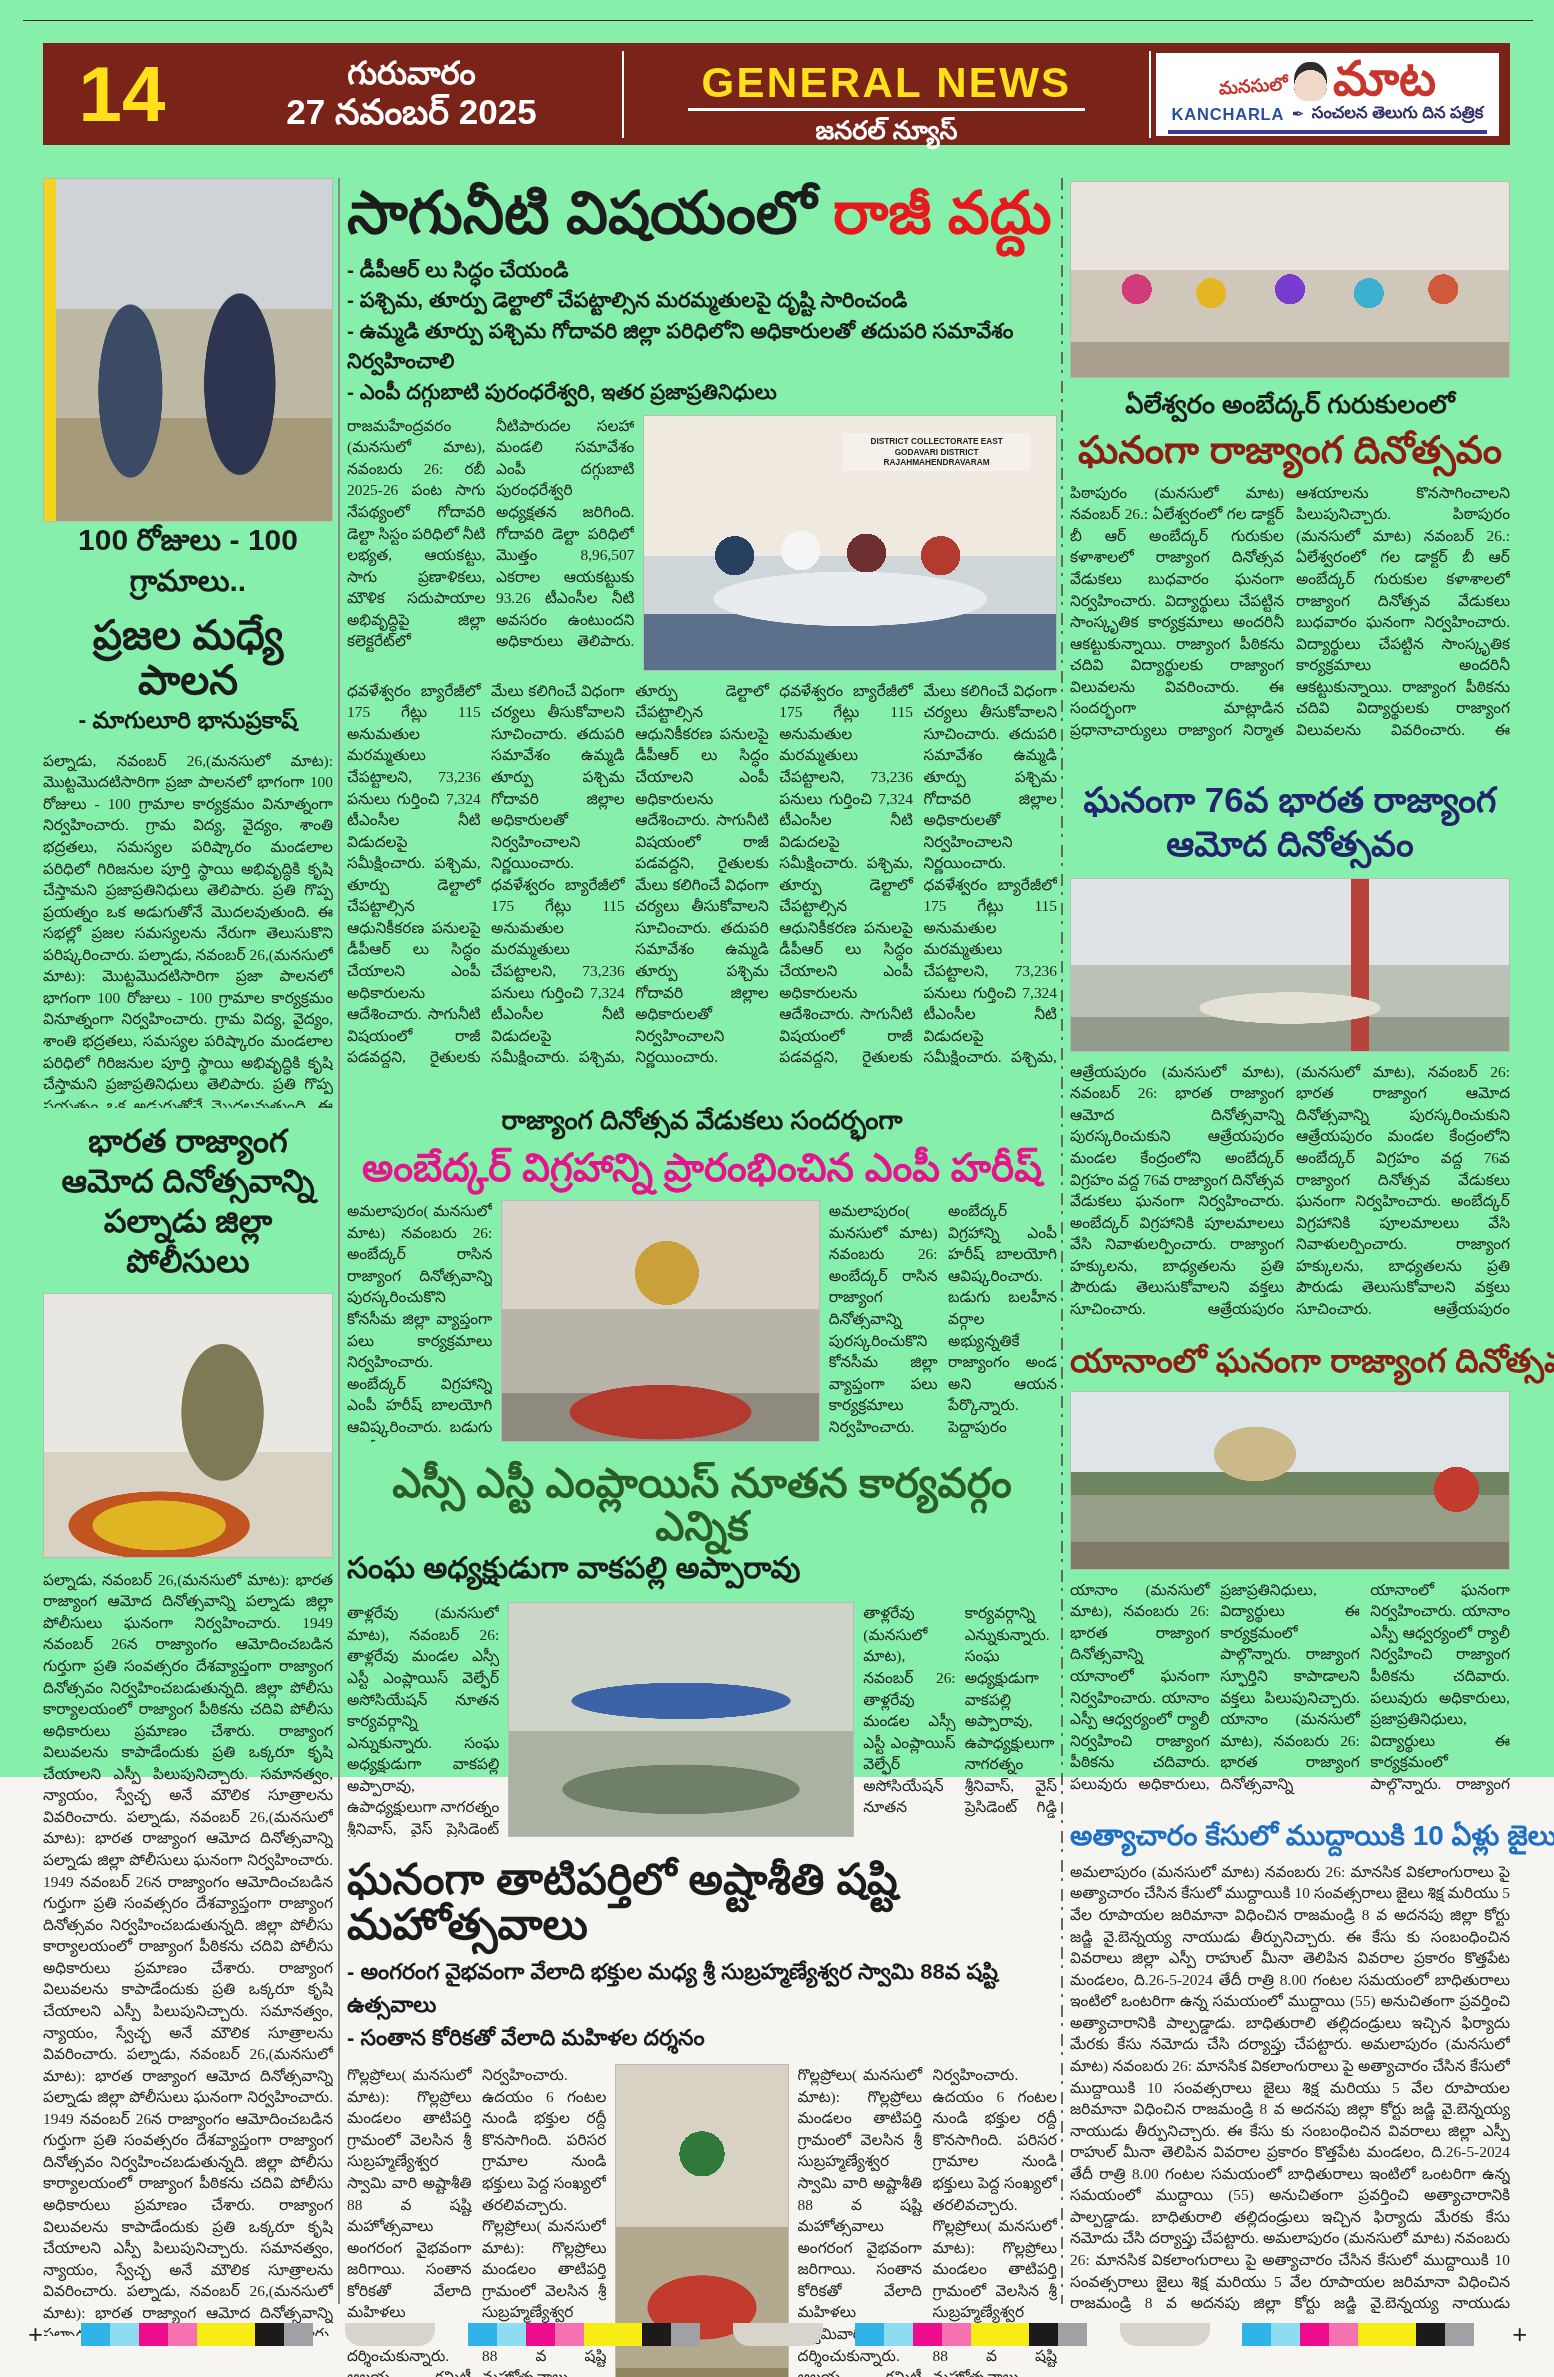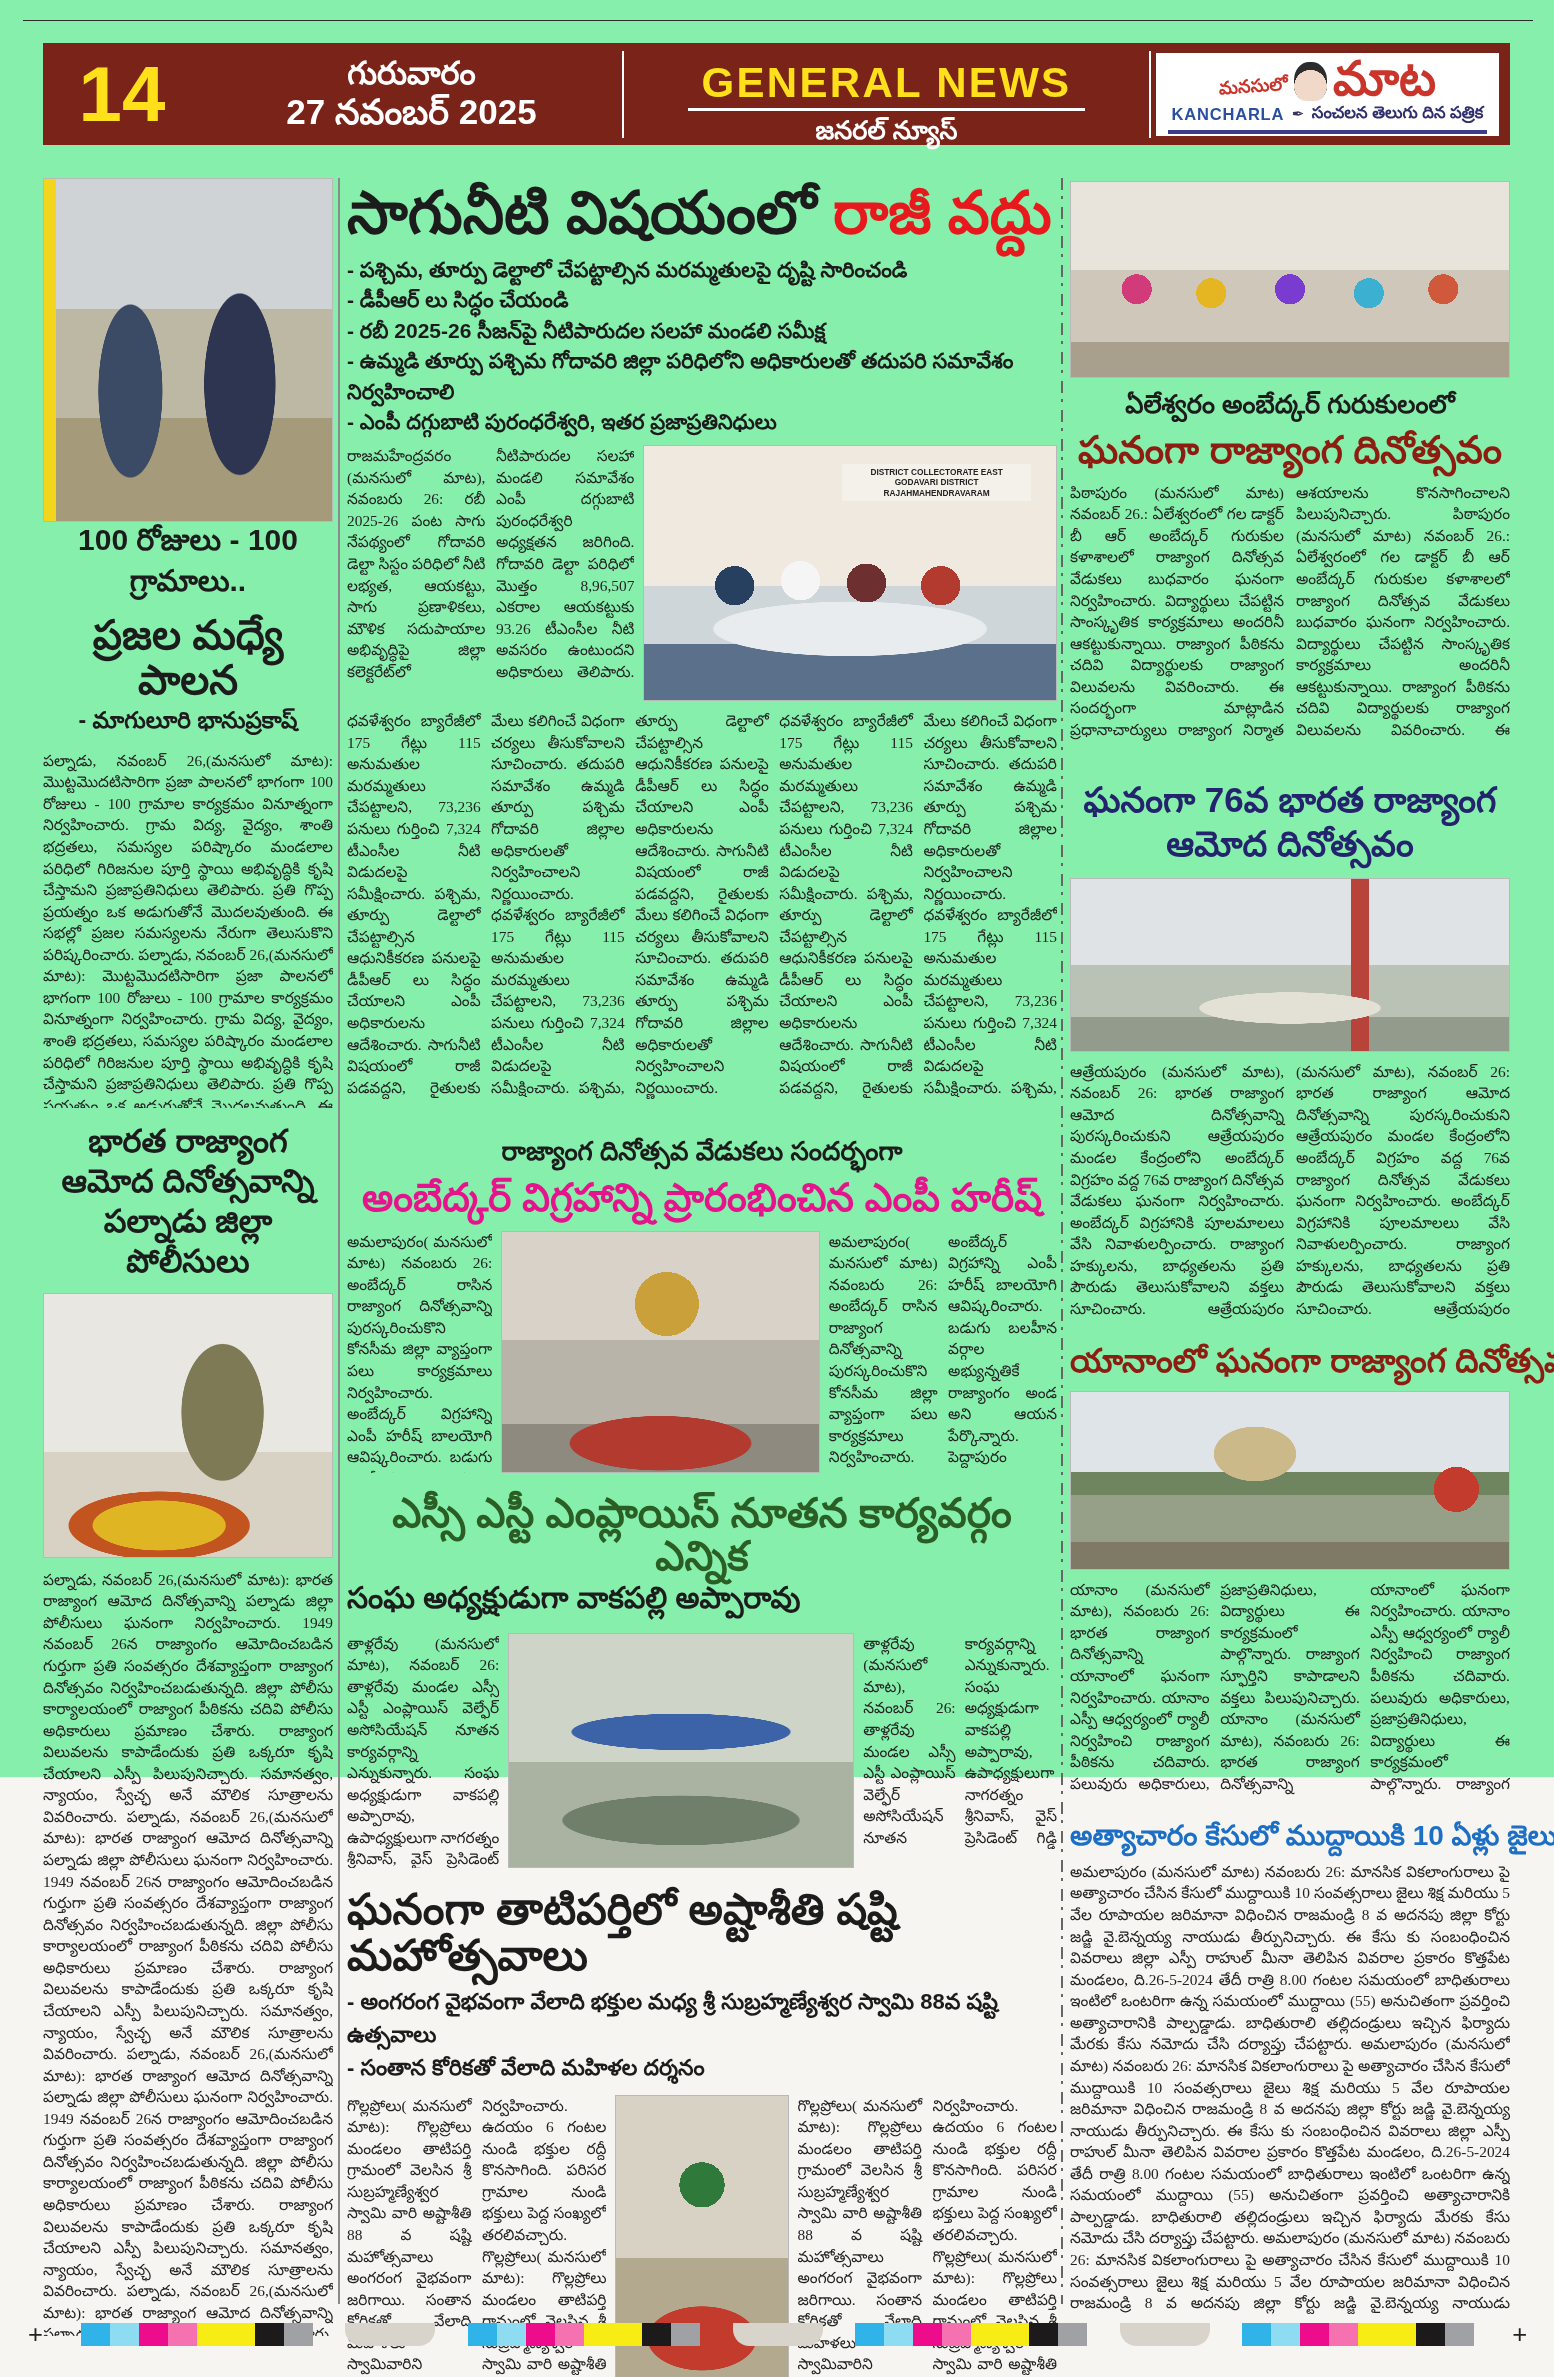--- a/index.html
+++ b/index.html
@@ -187,23 +187,22 @@
     <div class="photo lphoto2"></div>
     <div class="body-txt lbody2">పల్నాడు, నవంబర్ 26,(మనసులో మాట): భారత రాజ్యాంగ ఆమోద దినోత్సవాన్ని పల్నాడు జిల్లా పోలీసులు ఘనంగా నిర్వహించారు. 1949 నవంబర్ 26న రాజ్యాంగం ఆమోదించబడిన గుర్తుగా ప్రతి సంవత్సరం దేశవ్యాప్తంగా రాజ్యాంగ దినోత్సవం నిర్వహించబడుతున్నది. జిల్లా పోలీసు కార్యాలయంలో రాజ్యాంగ పీఠికను చదివి పోలీసు అధికారులు ప్రమాణం చేశారు. రాజ్యాంగ విలువలను కాపాడేందుకు ప్రతి ఒక్కరూ కృషి చేయాలని ఎస్పీ పిలుపునిచ్చారు. సమానత్వం, న్యాయం, స్వేచ్ఛ అనే మౌలిక సూత్రాలను వివరించారు. పల్నాడు, నవంబర్ 26,(మనసులో మాట): భారత రాజ్యాంగ ఆమోద దినోత్సవాన్ని పల్నాడు జిల్లా పోలీసులు ఘనంగా నిర్వహించారు. 1949 నవంబర్ 26న రాజ్యాంగం ఆమోదించబడిన గుర్తుగా ప్రతి సంవత్సరం దేశవ్యాప్తంగా రాజ్యాంగ దినోత్సవం నిర్వహించబడుతున్నది. జిల్లా పోలీసు కార్యాలయంలో రాజ్యాంగ పీఠికను చదివి పోలీసు అధికారులు ప్రమాణం చేశారు. రాజ్యాంగ విలువలను కాపాడేందుకు ప్రతి ఒక్కరూ కృషి చేయాలని ఎస్పీ పిలుపునిచ్చారు. సమానత్వం, న్యాయం, స్వేచ్ఛ అనే మౌలిక సూత్రాలను వివరించారు. పల్నాడు, నవంబర్ 26,(మనసులో మాట): భారత రాజ్యాంగ ఆమోద దినోత్సవాన్ని పల్నాడు జిల్లా పోలీసులు ఘనంగా నిర్వహించారు. 1949 నవంబర్ 26న రాజ్యాంగం ఆమోదించబడిన గుర్తుగా ప్రతి సంవత్సరం దేశవ్యాప్తంగా రాజ్యాంగ దినోత్సవం నిర్వహించబడుతున్నది. జిల్లా పోలీసు కార్యాలయంలో రాజ్యాంగ పీఠికను చదివి పోలీసు అధికారులు ప్రమాణం చేశారు. రాజ్యాంగ విలువలను కాపాడేందుకు ప్రతి ఒక్కరూ కృషి చేయాలని ఎస్పీ పిలుపునిచ్చారు. సమానత్వం, న్యాయం, స్వేచ్ఛ అనే మౌలిక సూత్రాలను వివరించారు. పల్నాడు, నవంబర్ 26,(మనసులో మాట): భారత రాజ్యాంగ ఆమోద దినోత్సవాన్ని పల్నాడు జిల్లా పోలీసులు ఘనంగా నిర్వహించారు. 1949 నవంబర్ 26న రాజ్యాంగం ఆమోదించబడిన గుర్తుగా ప్రతి సంవత్సరం దేశవ్యాప్తంగా రాజ్యాంగ దినోత్సవం నిర్వహించబడుతున్నది. జిల్లా పోలీసు కార్యాలయంలో రాజ్యాంగ పీఠికను చదివి పోలీసు అధికారులు ప్రమాణం చేశారు. రాజ్యాంగ విలువలను కాపాడేందుకు ప్రతి ఒక్కరూ కృషి చేయాలని ఎస్పీ పిలుపునిచ్చారు. సమానత్వం, న్యాయం, స్వేచ్ఛ అనే మౌలిక సూత్రాలను వివరించారు. పల్నాడు, నవంబర్ 26,(మనసులో మాట): భారత రాజ్యాంగ ఆమోద దినోత్సవాన్ని పల్నాడు జిల్లా పోలీసులు ఘనంగా నిర్వహించారు. 1949 నవంబర్ 26న రాజ్యాంగం ఆమోదించబడిన గుర్తుగా ప్రతి సంవత్సరం దేశవ్యాప్తంగా రాజ్యాంగ దినోత్సవం నిర్వహించబడుతున్నది. జిల్లా పోలీసు కార్యాలయంలో రాజ్యాంగ పీఠికను చదివి పోలీసు అధికారులు ప్రమాణం చేశారు. రాజ్యాంగ విలువలను కాపాడేందుకు ప్రతి ఒక్కరూ కృషి చేయాలని ఎస్పీ పిలుపునిచ్చారు. సమానత్వం, న్యాయం, స్వేచ్ఛ అనే మౌలిక సూత్రాలను వివరించారు.</div>
   </div>
 
   <div class="col-center">
     <div class="main-head">
       <span>సాగునీటి విషయంలో</span>
       <span class="red">రాజీ వద్దు</span>
     </div>
     <div class="bullets">
+      <div class="bullet">- డీపీఆర్ లు సిద్ధం చేయండి</div>
       <div class="bullet">- పశ్చిమ, తూర్పు డెల్టాలో చేపట్టాల్సిన మరమ్మతులపై దృష్టి సారించండి</div>
-      <div class="bullet">- డీపీఆర్ లు సిద్ధం చేయండి</div>
-      <div class="bullet">- రబీ 2025-26 సీజన్‌పై నీటిపారుదల సలహా మండలి సమీక్ష</div>
       <div class="bullet">- ఉమ్మడి తూర్పు పశ్చిమ గోదావరి జిల్లా పరిధిలోని అధికారులతో తదుపరి సమావేశం నిర్వహించాలి</div>
       <div class="bullet">- ఎంపీ దగ్గుబాటి పురంధరేశ్వరి, ఇతర ప్రజాప్రతినిధులు</div>
     </div>
     <div class="crow">
       <div class="body-txt txt2" style="height:256px;">రాజమహేంద్రవరం (మనసులో మాట), నవంబరు 26: రబీ 2025-26 పంట సాగు నేపథ్యంలో గోదావరి డెల్టా సిస్టం పరిధిలో నీటి లభ్యత, ఆయకట్టు, సాగు ప్రణాళికలు, మౌళిక సదుపాయాల అభివృద్ధిపై జిల్లా కలెక్టరేట్‌లో నీటిపారుదల సలహా మండలి సమావేశం ఎంపీ దగ్గుబాటి పురంధరేశ్వరి అధ్యక్షతన జరిగింది. గోదావరి డెల్టా పరిధిలో మొత్తం 8,96,507 ఎకరాల ఆయకట్టుకు 93.26 టీఎంసీల నీటి అవసరం ఉంటుందని అధికారులు తెలిపారు. రాజమహేంద్రవరం (మనసులో మాట), నవంబరు 26: రబీ 2025-26 పంట సాగు నేపథ్యంలో గోదావరి డెల్టా సిస్టం పరిధిలో నీటి లభ్యత, ఆయకట్టు, సాగు ప్రణాళికలు, మౌళిక సదుపాయాల అభివృద్ధిపై జిల్లా కలెక్టరేట్‌లో నీటిపారుదల సలహా మండలి సమావేశం ఎంపీ దగ్గుబాటి పురంధరేశ్వరి అధ్యక్షతన జరిగింది. గోదావరి డెల్టా పరిధిలో మొత్తం 8,96,507 ఎకరాల ఆయకట్టుకు 93.26 టీఎంసీల నీటి అవసరం ఉంటుందని అధికారులు తెలిపారు.</div>
       <div class="photo cphoto1">
         <div class="banner">DISTRICT COLLECTORATE EAST GODAVARI DISTRICT RAJAHMAHENDRAVARAM</div>
       </div>
     </div>
     <div class="body-txt cbody5">ధవళేశ్వరం బ్యారేజీలో 175 గేట్లు 115 అనుమతుల మరమ్మతులు చేపట్టాలని, 73,236 పనులు గుర్తించి 7,324 టీఎంసీల నీటి విడుదలపై సమీక్షించారు. పశ్చిమ, తూర్పు డెల్టాలో చేపట్టాల్సిన ఆధునికీకరణ పనులపై డీపీఆర్ లు సిద్ధం చేయాలని ఎంపీ అధికారులను ఆదేశించారు. సాగునీటి విషయంలో రాజీ పడవద్దని, రైతులకు మేలు కలిగించే విధంగా చర్యలు తీసుకోవాలని సూచించారు. తదుపరి సమావేశం ఉమ్మడి తూర్పు పశ్చిమ గోదావరి జిల్లాల అధికారులతో నిర్వహించాలని నిర్ణయించారు. ధవళేశ్వరం బ్యారేజీలో 175 గేట్లు 115 అనుమతుల మరమ్మతులు చేపట్టాలని, 73,236 పనులు గుర్తించి 7,324 టీఎంసీల నీటి విడుదలపై సమీక్షించారు. పశ్చిమ, తూర్పు డెల్టాలో చేపట్టాల్సిన ఆధునికీకరణ పనులపై డీపీఆర్ లు సిద్ధం చేయాలని ఎంపీ అధికారులను ఆదేశించారు. సాగునీటి విషయంలో రాజీ పడవద్దని, రైతులకు మేలు కలిగించే విధంగా చర్యలు తీసుకోవాలని సూచించారు. తదుపరి సమావేశం ఉమ్మడి తూర్పు పశ్చిమ గోదావరి జిల్లాల అధికారులతో నిర్వహించాలని నిర్ణయించారు. ధవళేశ్వరం బ్యారేజీలో 175 గేట్లు 115 అనుమతుల మరమ్మతులు చేపట్టాలని, 73,236 పనులు గుర్తించి 7,324 టీఎంసీల నీటి విడుదలపై సమీక్షించారు. పశ్చిమ, తూర్పు డెల్టాలో చేపట్టాల్సిన ఆధునికీకరణ పనులపై డీపీఆర్ లు సిద్ధం చేయాలని ఎంపీ అధికారులను ఆదేశించారు. సాగునీటి విషయంలో రాజీ పడవద్దని, రైతులకు మేలు కలిగించే విధంగా చర్యలు తీసుకోవాలని సూచించారు. తదుపరి సమావేశం ఉమ్మడి తూర్పు పశ్చిమ గోదావరి జిల్లాల అధికారులతో నిర్వహించాలని నిర్ణయించారు. ధవళేశ్వరం బ్యారేజీలో 175 గేట్లు 115 అనుమతుల మరమ్మతులు చేపట్టాలని, 73,236 పనులు గుర్తించి 7,324 టీఎంసీల నీటి విడుదలపై సమీక్షించారు. పశ్చిమ, తూర్పు డెల్టాలో చేపట్టాల్సిన ఆధునికీకరణ పనులపై డీపీఆర్ లు సిద్ధం చేయాలని ఎంపీ అధికారులను ఆదేశించారు. సాగునీటి విషయంలో రాజీ పడవద్దని, రైతులకు మేలు కలిగించే విధంగా చర్యలు తీసుకోవాలని సూచించారు. తదుపరి సమావేశం ఉమ్మడి తూర్పు పశ్చిమ గోదావరి జిల్లాల అధికారులతో నిర్వహించాలని నిర్ణయించారు. ధవళేశ్వరం బ్యారేజీలో 175 గేట్లు 115 అనుమతుల మరమ్మతులు చేపట్టాలని, 73,236 పనులు గుర్తించి 7,324 టీఎంసీల నీటి విడుదలపై సమీక్షించారు. పశ్చిమ, తూర్పు డెల్టాలో చేపట్టాల్సిన ఆధునికీకరణ పనులపై డీపీఆర్ లు సిద్ధం చేయాలని ఎంపీ అధికారులను ఆదేశించారు. సాగునీటి విషయంలో రాజీ పడవద్దని, రైతులకు మేలు కలిగించే విధంగా చర్యలు తీసుకోవాలని సూచించారు. తదుపరి సమావేశం ఉమ్మడి తూర్పు పశ్చిమ గోదావరి జిల్లాల అధికారులతో నిర్వహించాలని నిర్ణయించారు. ధవళేశ్వరం బ్యారేజీలో 175 గేట్లు 115 అనుమతుల మరమ్మతులు చేపట్టాలని, 73,236 పనులు గుర్తించి 7,324 టీఎంసీల నీటి విడుదలపై సమీక్షించారు. పశ్చిమ, తూర్పు డెల్టాలో చేపట్టాల్సిన ఆధునికీకరణ పనులపై డీపీఆర్ లు సిద్ధం చేయాలని ఎంపీ అధికారులను ఆదేశించారు. సాగునీటి విషయంలో రాజీ పడవద్దని, రైతులకు మేలు కలిగించే విధంగా చర్యలు తీసుకోవాలని సూచించారు. తదుపరి సమావేశం ఉమ్మడి తూర్పు పశ్చిమ గోదావరి జిల్లాల అధికారులతో నిర్వహించాలని నిర్ణయించారు.</div>

